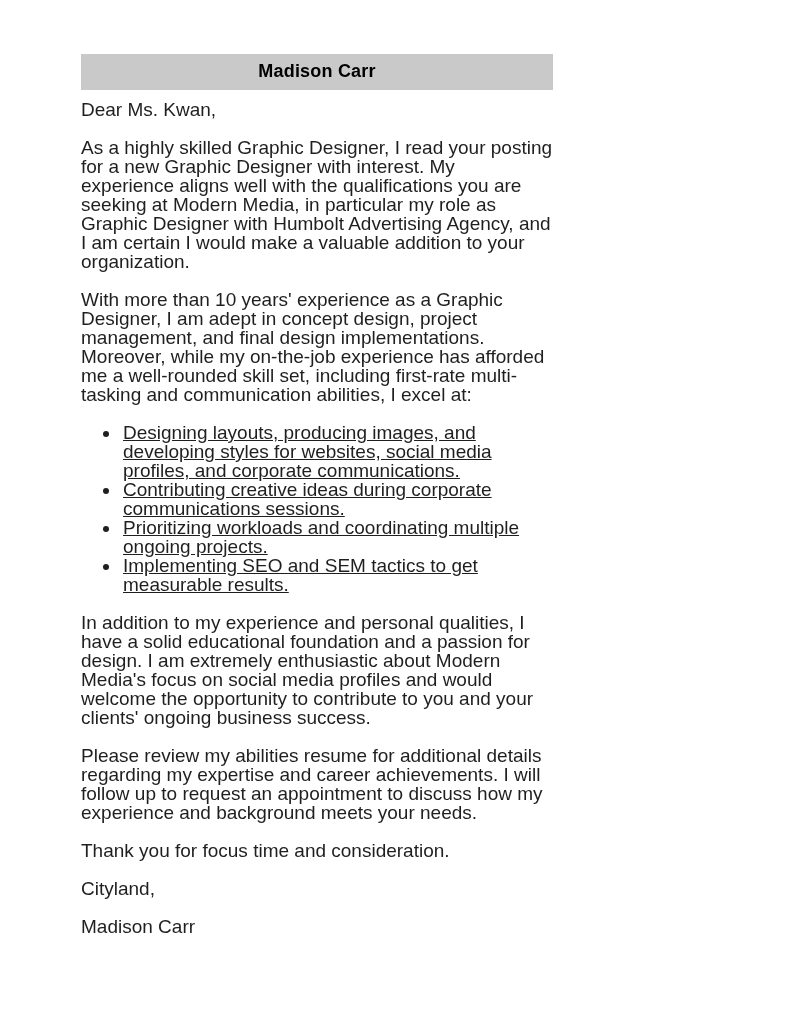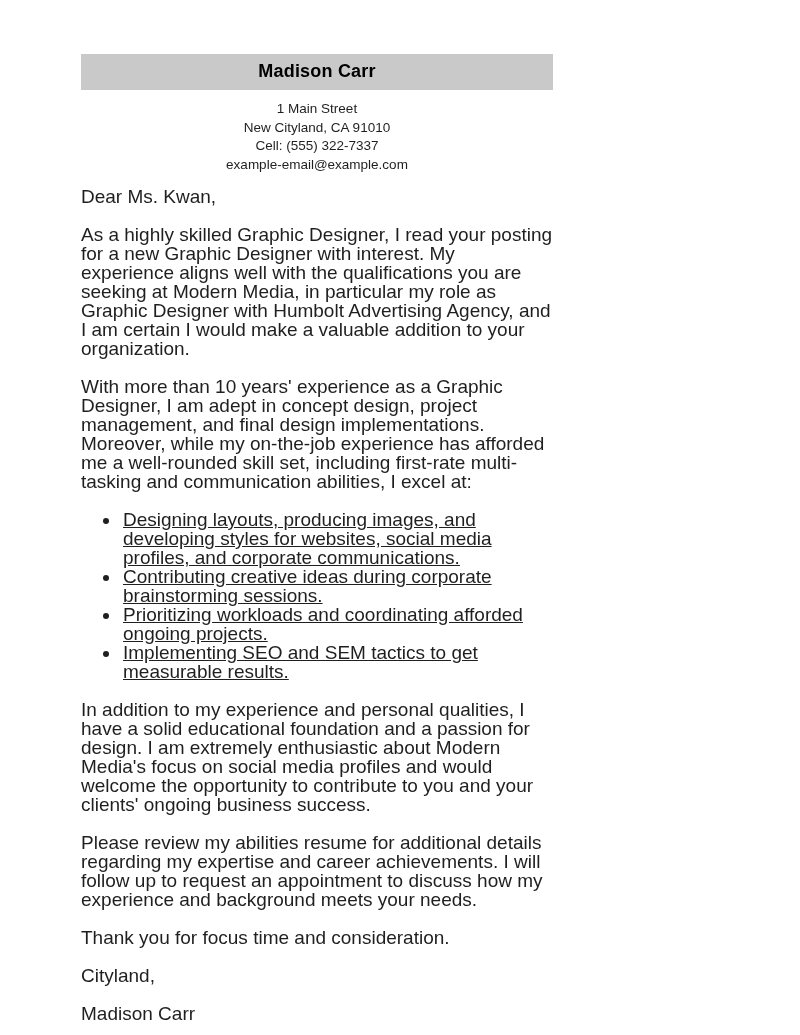--- a/index.html
+++ b/index.html
@@ -73,38 +73,32 @@
 </style>
 </head>
 <body>
 
 <div class="page">
 
   <div class="name-banner">
     <h1>Madison Carr</h1>
   </div>
 
-  <div class="contact-block">
-    <div>1 Main Street</div>
-    <div>New Cityland, CA 91010</div>
-    <div>Cell: (555) 322-7337</div>
-    <div>example-email@example.com</div>
-  </div>
 
   <div class="body-text">
     <p class="salutation">Dear Ms. Kwan,</p>
 
     <p>As a highly skilled Graphic Designer, I read your posting for a new Graphic Designer with interest. My experience aligns well with the qualifications you are seeking at Modern Media, in particular my role as Graphic Designer with Humbolt Advertising Agency, and I am certain I would make a valuable addition to your organization.</p>
 
     <p>With more than 10 years' experience as a Graphic Designer, I am adept in concept design, project management, and final design implementations. Moreover, while my on-the-job experience has afforded me a well-rounded skill set, including first-rate multi-tasking and communication abilities, I excel at:</p>
 
     <ul class="qualities">
       <li>Designing layouts, producing images, and developing styles for websites, social media profiles, and corporate communications.</li>
-      <li>Contributing creative ideas during corporate brainstorming sessions.</li>
-      <li>Prioritizing workloads and coordinating afforded ongoing projects.</li>
+      <li>Contributing creative ideas during corporate communications sessions.</li>
+      <li>Prioritizing workloads and coordinating multiple ongoing projects.</li>
       <li>Implementing SEO and SEM tactics to get measurable results.</li>
     </ul>
 
     <p>In addition to my experience and personal qualities, I have a solid educational foundation and a passion for design. I am extremely enthusiastic about Modern Media's focus on social media profiles and would welcome the opportunity to contribute to you and your clients' ongoing business success.</p>
 
     <p>Please review my abilities resume for additional details regarding my expertise and career achievements. I will follow up to request an appointment to discuss how my experience and background meets your needs.</p>
 
     <p class="closing">Thank you for focus time and consideration.</p>
 
     <p class="closing">Cityland,</p>

